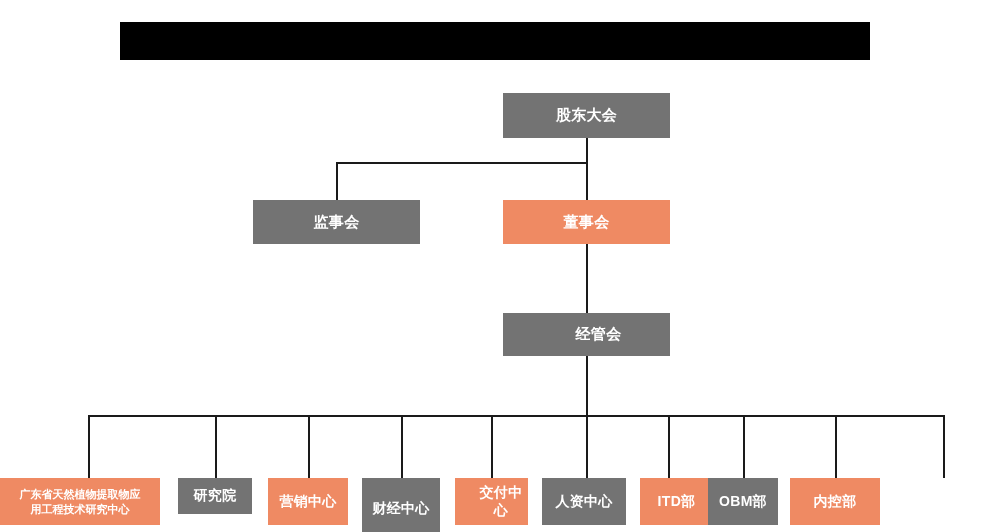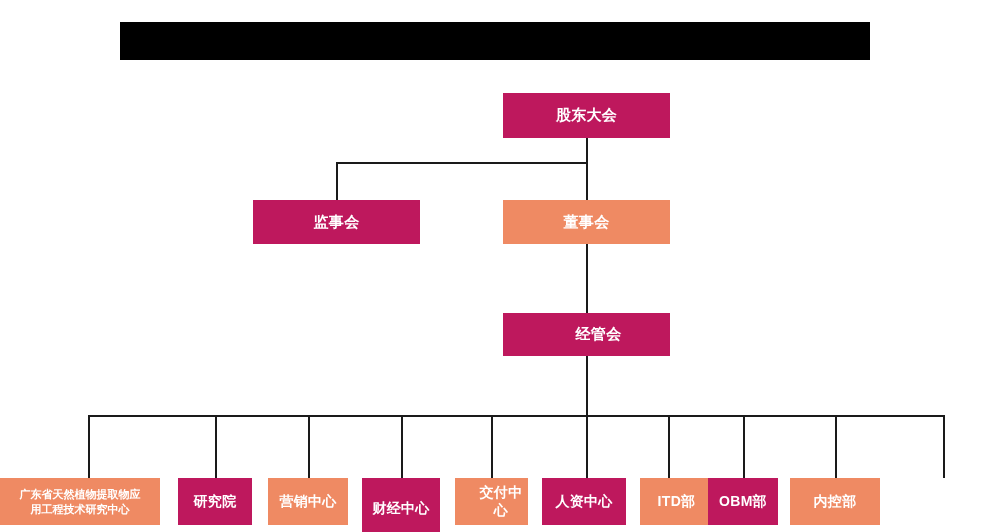--- a/index.html
+++ b/index.html
@@ -35,21 +35,21 @@
     align-items:center;
     justify-content:center;
     text-align:center;
     color:#ffffff;
     font-weight:bold;
     line-height:1.22;
     letter-spacing:0.3px;
     white-space:pre-line;
     z-index:3;
   }
-  .node.dark{background:#be185d;}
+  .node.dark{background:#737373;}
   .node.light{background:#EF8A63;}
 
   .node.lvl1{font-size:15px;}
   .node.lvl2{font-size:15px;}
   .node.lvl3{font-size:15px;padding-left:24px;}
   .node.lvl4{font-size:14px;}
   .node.lvl4.tiny{font-size:11px;line-height:1.35;letter-spacing:0px;padding:0 16px;}
 </style>
 </head>
 <body>
@@ -82,21 +82,21 @@
 
   <div class="node dark lvl2" style="left:253px;top:200px;width:167px;height:44px;">监事会</div>
 
   <div class="node light lvl2" style="left:503px;top:200px;width:167px;height:44px;">董事会</div>
 
   <div class="node dark lvl3" style="left:503px;top:313px;width:167px;height:43px;">经管会</div>
 
   <div class="node light lvl4 tiny" style="left:0px;top:478px;width:160px;height:47px;">广东省天然植物提取物应
 用工程技术研究中心</div>
 
-  <div class="node dark lvl4" style="left:178px;top:478px;width:74px;height:47px;">研究院</div>
+  <div class="node dark lvl4" style="left:178px;top:478px;width:74px;height:36px;">研究院</div>
 
   <div class="node light lvl4" style="left:268px;top:478px;width:80px;height:47px;">营销中心</div>
 
   <div class="node dark lvl4" style="left:362px;top:478px;width:78px;height:62px;">财经中心</div>
 
   <div class="node light lvl4" style="left:455px;top:478px;width:73px;height:47px;padding-left:19px;">交付中心</div>
 
   <div class="node dark lvl4" style="left:542px;top:478px;width:84px;height:47px;">人资中心</div>
 
   <div class="node light lvl4" style="left:640px;top:478px;width:73px;height:47px;">ITD部</div>

